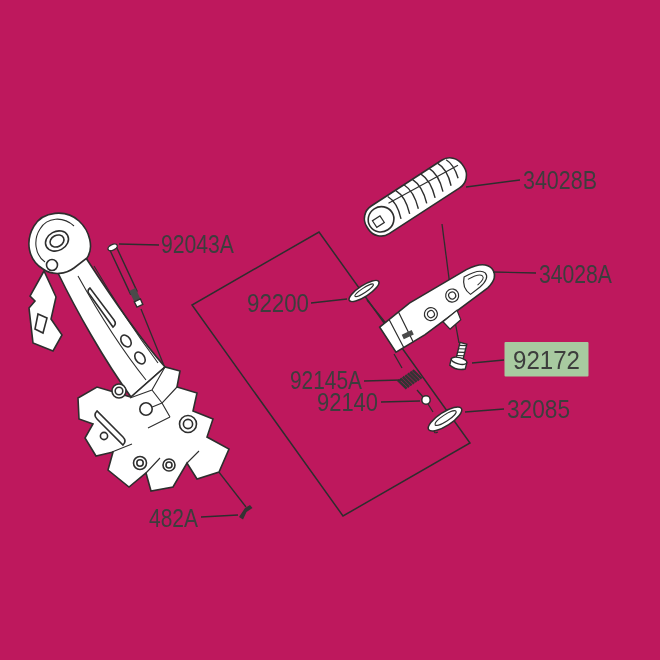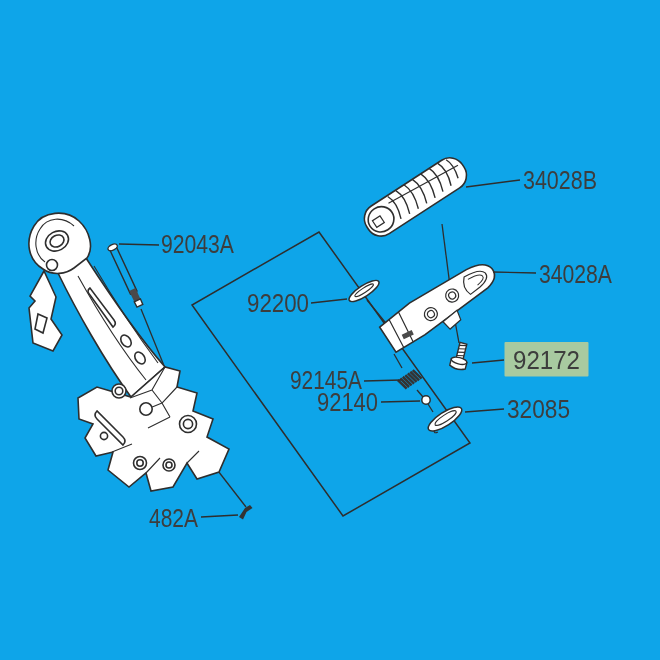--- a/index.html
+++ b/index.html
@@ -1,19 +1,19 @@
 <!DOCTYPE html>
 <html><head>
 <meta charset="utf-8">
 <style>
   html,body { margin:0; padding:0; background:#ffffff; }
   .stage {
     width:660px; height:660px;
     position:relative;
-    background:#0ea5e9;
+    background:#be185d;
     overflow:hidden;
     font-family:"Liberation Sans", sans-serif;
   }
   svg text {
     font-family:"Liberation Sans", sans-serif;
     font-size:26px;
     fill:#3d3d3d;
   }
 </style>
 </head>

